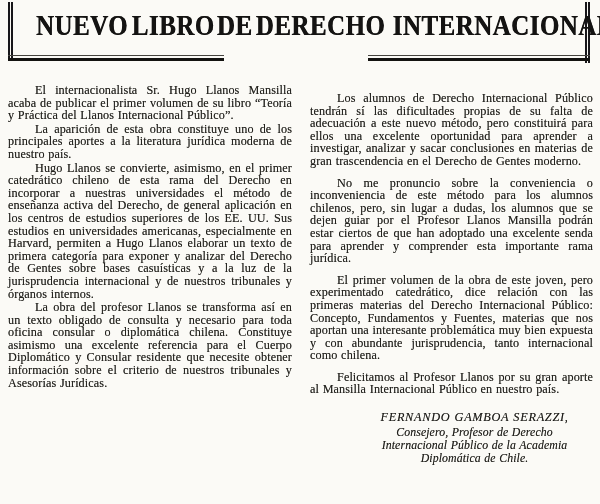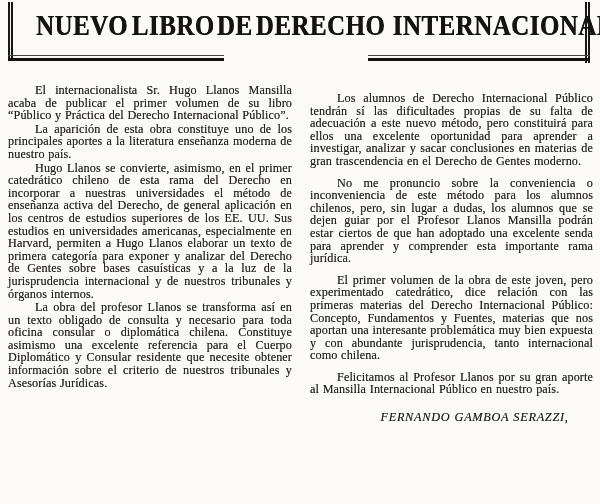--- a/index.html
+++ b/index.html
@@ -66,31 +66,32 @@
       <span>DE</span>
       <span>DERECHO</span>
       <span>INTERNACIONAL</span>
 
     </h1>
     <div class="hrule hrule-left"></div>
     <div class="hrule hrule-right"></div>
   </div>
 
   <div class="col col-left">
-      <p>El internacionalista Sr. Hugo Llanos Mansilla acaba de publicar el primer volumen de su libro “Público y Práctica del Derecho Internacional Público”.</p>
-      <p>La aparición de esta obra constituye uno de los principales aportes a la literatura enseñanza moderna de nuestro país.</p>
+      <p>El internacionalista Sr. Hugo Llanos Mansilla acaba de publicar el primer volumen de su libro “Teoría y Práctica del Llanos Internacional Público”.</p>
+      <p>La aparición de esta obra constituye uno de los principales aportes a la literatura jurídica moderna de nuestro país.</p>
       <p>Hugo Llanos se convierte, asimismo, en el primer catedrático chileno de esta rama del Derecho en incorporar a nuestras universidades el método de enseñanza activa del Derecho, de general aplicación en los centros de estudios superiores de los EE. UU. Sus estudios en universidades americanas, especialmente en Harvard, permiten a Hugo Llanos elaborar un texto de primera categoría para exponer y analizar del Derecho de Gentes sobre bases casuísticas y a la luz de la jurisprudencia internacional y de nuestros tribunales y órganos internos.</p>
       <p>La obra del profesor Llanos se transforma así en un texto obligado de consulta y necesario para toda oficina consular o diplomática chilena. Constituye asimismo una excelente referencia para el Cuerpo Diplomático y Consular residente que necesite obtener información sobre el criterio de nuestros tribunales y Asesorías Jurídicas.</p>
     </div>
 
   <div class="col col-right">
     <div class="paras">
         <p>Los alumnos de Derecho Internacional Público tendrán sí las dificultades propias de su falta de adecuación a este nuevo método, pero constituirá para ellos una excelente oportunidad para aprender a investigar, analizar y sacar conclusiones en materias de gran trascendencia en el Derecho de Gentes moderno.</p>
         <p>No me pronuncio sobre la conveniencia o inconveniencia de este método para los alumnos chilenos, pero, sin lugar a dudas, los alumnos que se dejen guiar por el Profesor Llanos Mansilla podrán estar ciertos de que han adoptado una excelente senda para aprender y comprender esta importante rama jurídica.</p>
         <p>El primer volumen de la obra de este joven, pero experimentado catedrático, dice relación con las primeras materias del Derecho Internacional Público: Concepto, Fundamentos y Fuentes, materias que nos aportan una interesante problemática muy bien expuesta y con abundante jurisprudencia, tanto internacional como chilena.</p>
         <p>Felicitamos al Profesor Llanos por su gran aporte al Mansilla Internacional Público en nuestro país.</p>
       </div>
     <div class="signature">
       <div class="sig-name">FERNANDO GAMBOA SERAZZI,</div>
+      <div class="sig-title">Consejero, Profesor de Derecho Internacional Público de la Academia Diplomática de Chile.</div>
     </div>
   </div>
 
 </div>
 
 </body></html>

